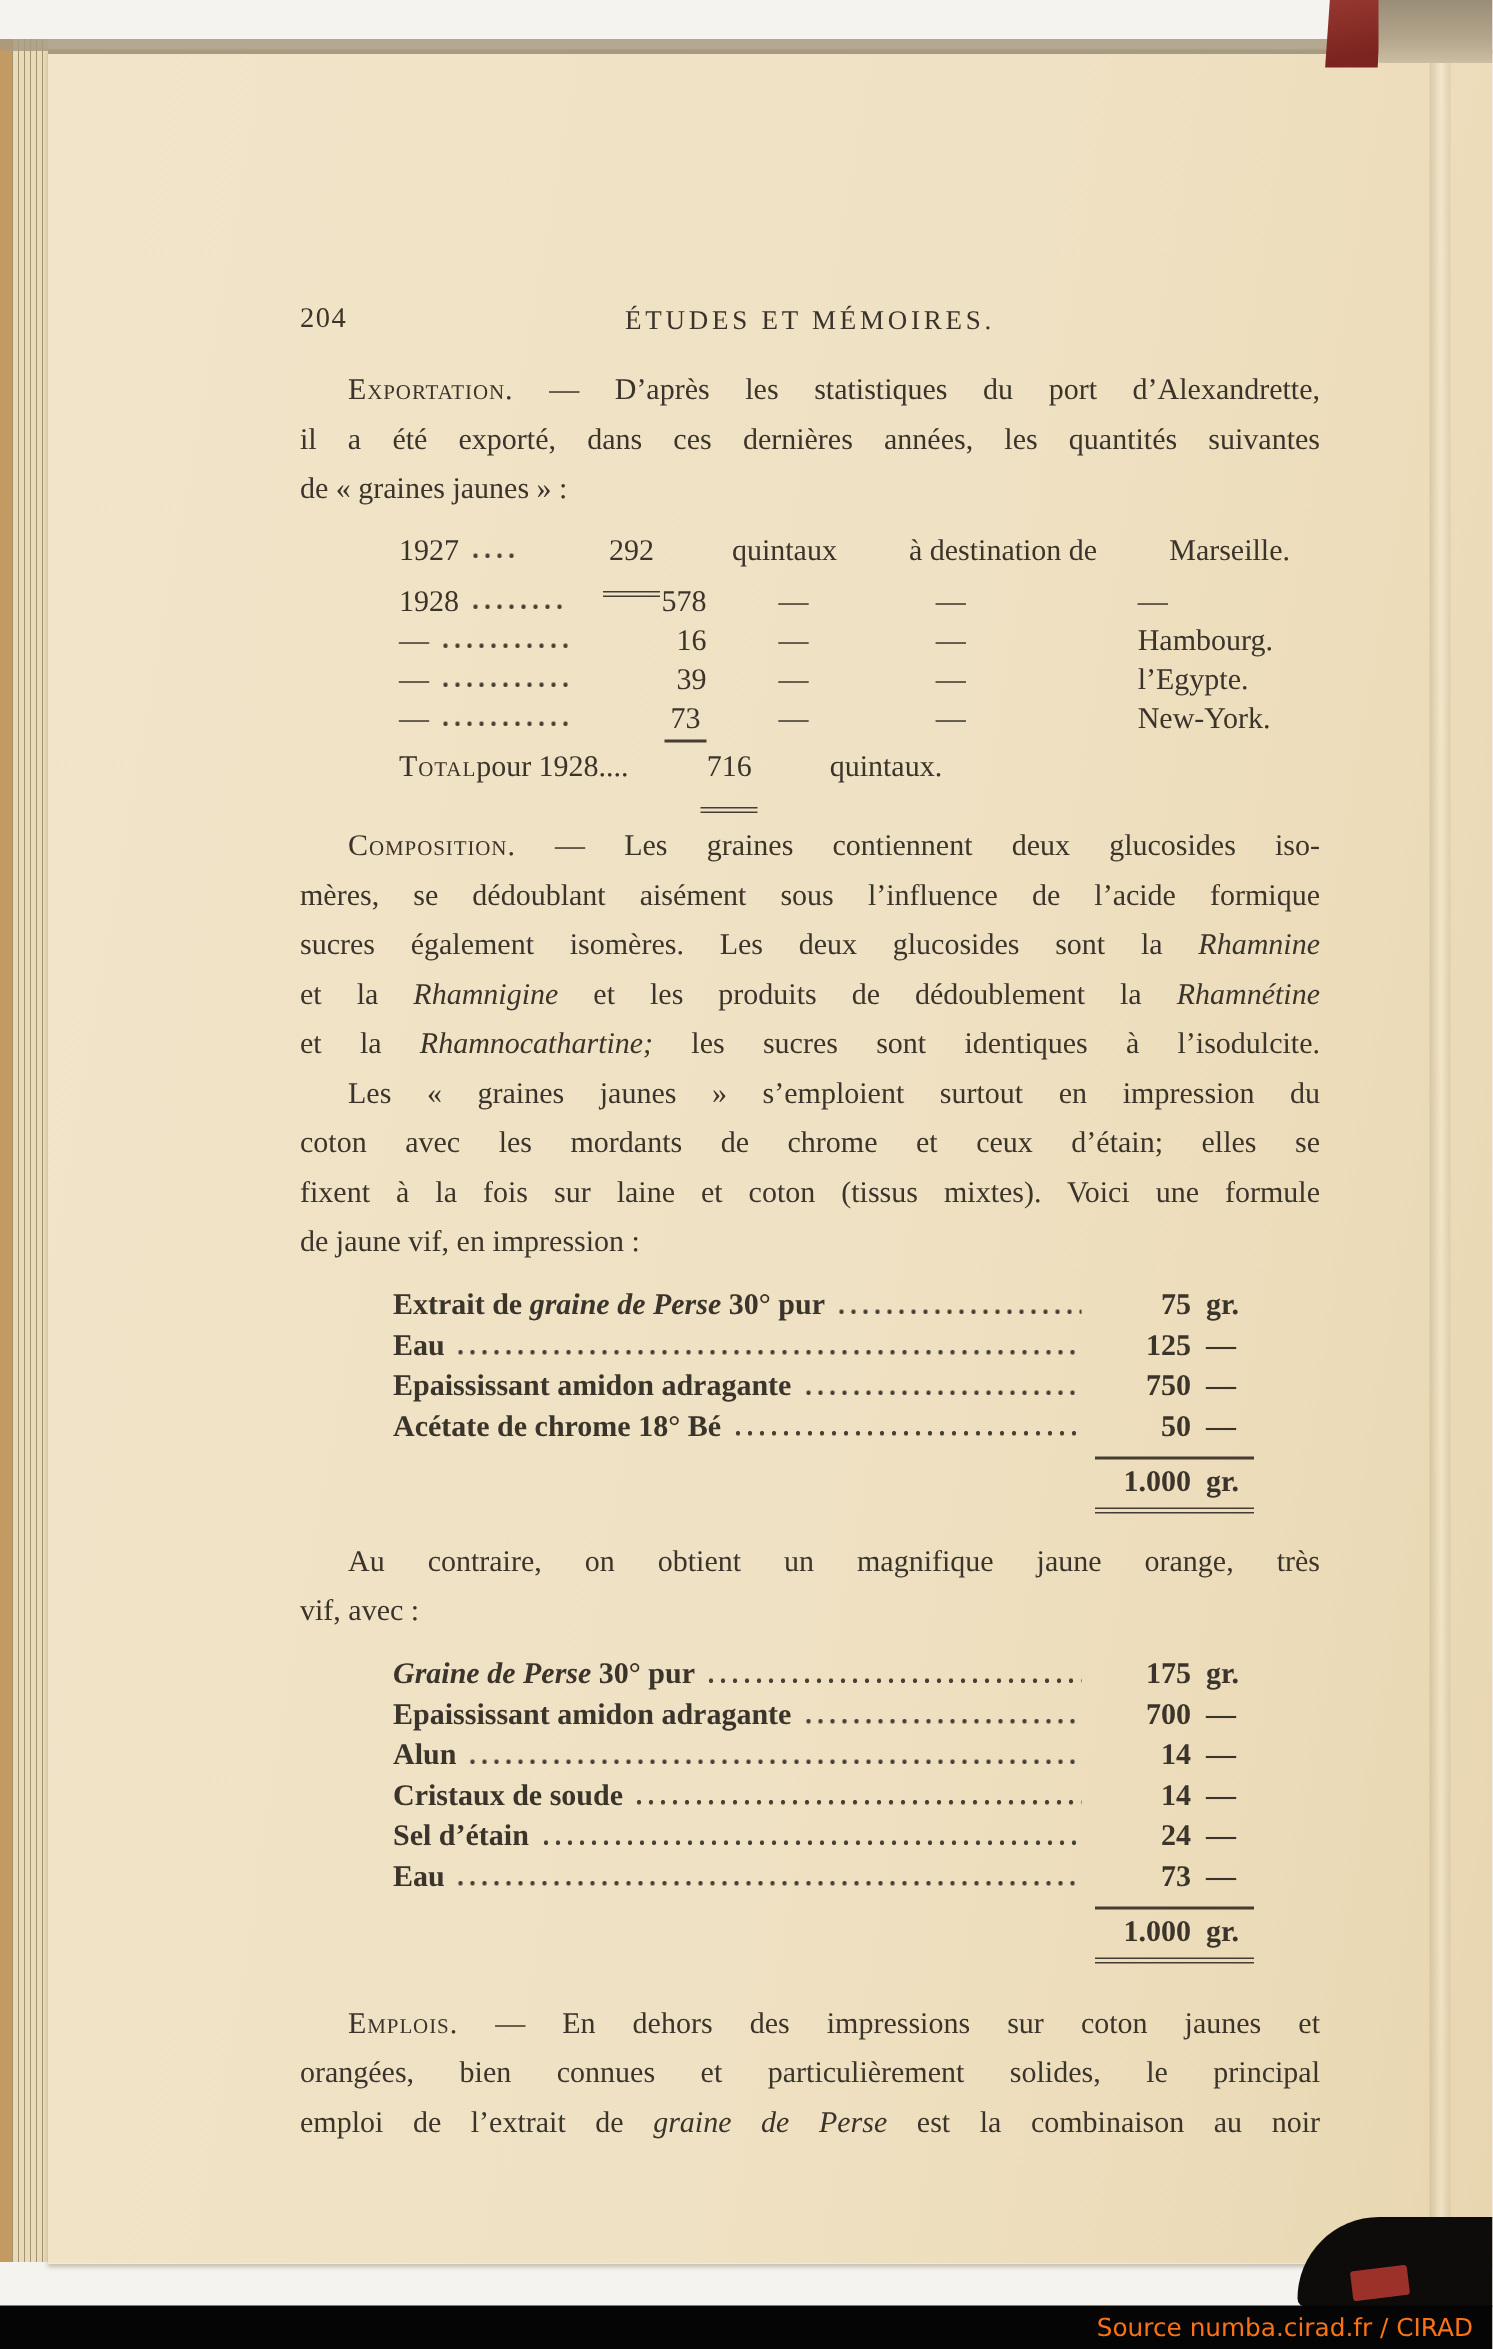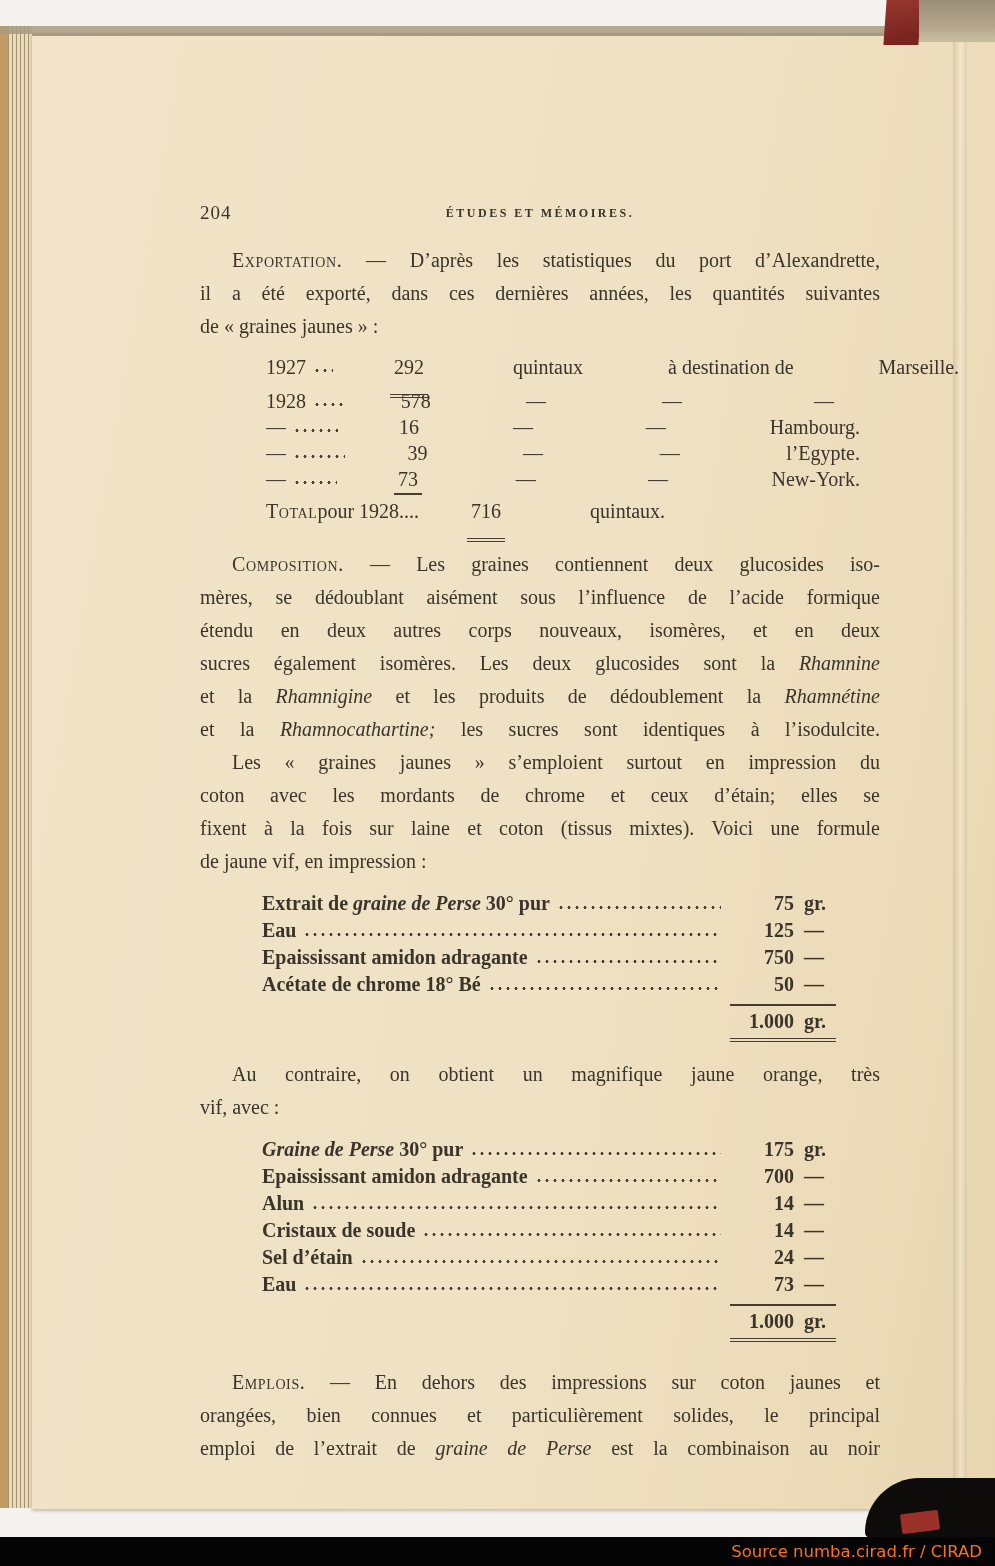--- a/index.html
+++ b/index.html
@@ -64,21 +64,21 @@
     font-family:"DejaVu Sans","Liberation Sans",sans-serif;font-size:16.5px;
   }
   
   .content{
     position:absolute;left:168px;top:160px;width:680px;
     color:#3b342b;font-size:20px;line-height:33px;
   }
   .phead{position:relative;height:26px;margin-bottom:22px;}
   .pgnum{position:absolute;left:0;top:0;font-size:19px;letter-spacing:1px;}
   .ptitle{position:absolute;left:0;right:0;top:1px;text-align:center;
-    font-size:12px;letter-spacing:2.5px;font-weight:700;color:#3a332a;}
+    font-size:18px;letter-spacing:2.5px;font-weight:400;color:#3a332a;}
   .para .line{text-align:justify;text-align-last:justify;white-space:nowrap;}
   .para .line.last{text-align-last:auto;white-space:normal;}
   .para .line{white-space:normal;}
   .para .line:first-child{text-indent:32px;}
   .sc{font-variant:small-caps;letter-spacing:.6px;}
   .it{font-style:italic;}
   [data-name="paragraph-composition"] .line.last,
   [data-name="paragraph-emplois"] .line.last{text-align-last:justify;}
   
   .lead{
@@ -88,21 +88,21 @@
   }
   
   .xtab{width:594px;margin:4px 0 24px 66px;line-height:25px;}
   .xrow{display:flex;align-items:baseline;margin-bottom:1px;gap:48px;}
   .xrow.first{margin-bottom:9px;}
   .xrow.xtotal{margin-top:7px;}
   .xlabel{width:180px;display:flex;align-items:baseline;white-space:nowrap;}
   .xqty{width:52px;text-align:right;}
   .u2{border-bottom:4px double #453d32;padding:0 4px 16px;}
   .u1{border-bottom:2px solid #453d32;padding:0 4px 3px;}
-  .xc{text-align:center;white-space:nowrap;margin-left:37px;}
+  .xc{white-space:nowrap;}
   .xc1{width:84px;}
   .xc2{width:128px;}
   .xc3{width:150px;}
   
   .rtab{width:574px;margin:12px 0 10px 62px;line-height:27px;font-weight:bold;}
   .rrow{display:flex;align-items:baseline;}
   .rlabel{white-space:nowrap;}
   .rval{width:64px;text-align:right;}
   .runit{width:42px;padding-left:10px;box-sizing:border-box;}
   .rtotal{display:flex;justify-content:flex-end;}
@@ -200,21 +200,20 @@
             <span data-name="quantity-cell" class="xqty"><span class="u2">716</span></span>
             <span data-name="table-cell" class="xc xc1">quintaux.</span>
             <span data-name="table-cell" class="xc xc2"></span>
             <span data-name="table-cell" class="xc xc3"></span>
           </div>
         </div>
 
       <div class="para" data-name="paragraph-composition">
           <div data-name="text-line" class="line"><span class="sc">Composition.</span><span> — Les graines contiennent deux glucosides iso-</span></div>
           <div data-name="text-line" class="line"><span>mères, se dédoublant aisément sous l’influence de l’acide formique</span></div>
-          <div data-name="text-line" class="line"><span>étendu en deux autres corps nouveaux, isomères, et en deux</span></div>
           <div data-name="text-line" class="line"><span>sucres également isomères. Les deux glucosides sont la </span><span class="it">Rhamnine</span></div>
           <div data-name="text-line" class="line"><span>et la </span><span class="it">Rhamnigine</span><span> et les produits de dédoublement la </span><span class="it">Rhamnétine</span></div>
           <div data-name="text-line" class="line last"><span>et la </span><span class="it">Rhamnocathartine;</span><span> les sucres sont identiques à l’isodulcite.</span></div>
         </div>
       <div class="para" data-name="paragraph-usage">
           <div data-name="text-line" class="line"><span>Les « graines jaunes » s’emploient surtout en impression du</span></div>
           <div data-name="text-line" class="line"><span>coton avec les mordants de chrome et ceux d’étain; elles se</span></div>
           <div data-name="text-line" class="line"><span>fixent à la fois sur laine et coton (tissus mixtes). Voici une formule</span></div>
           <div data-name="text-line" class="line last"><span>de jaune vif, en impression :</span></div>
         </div>

